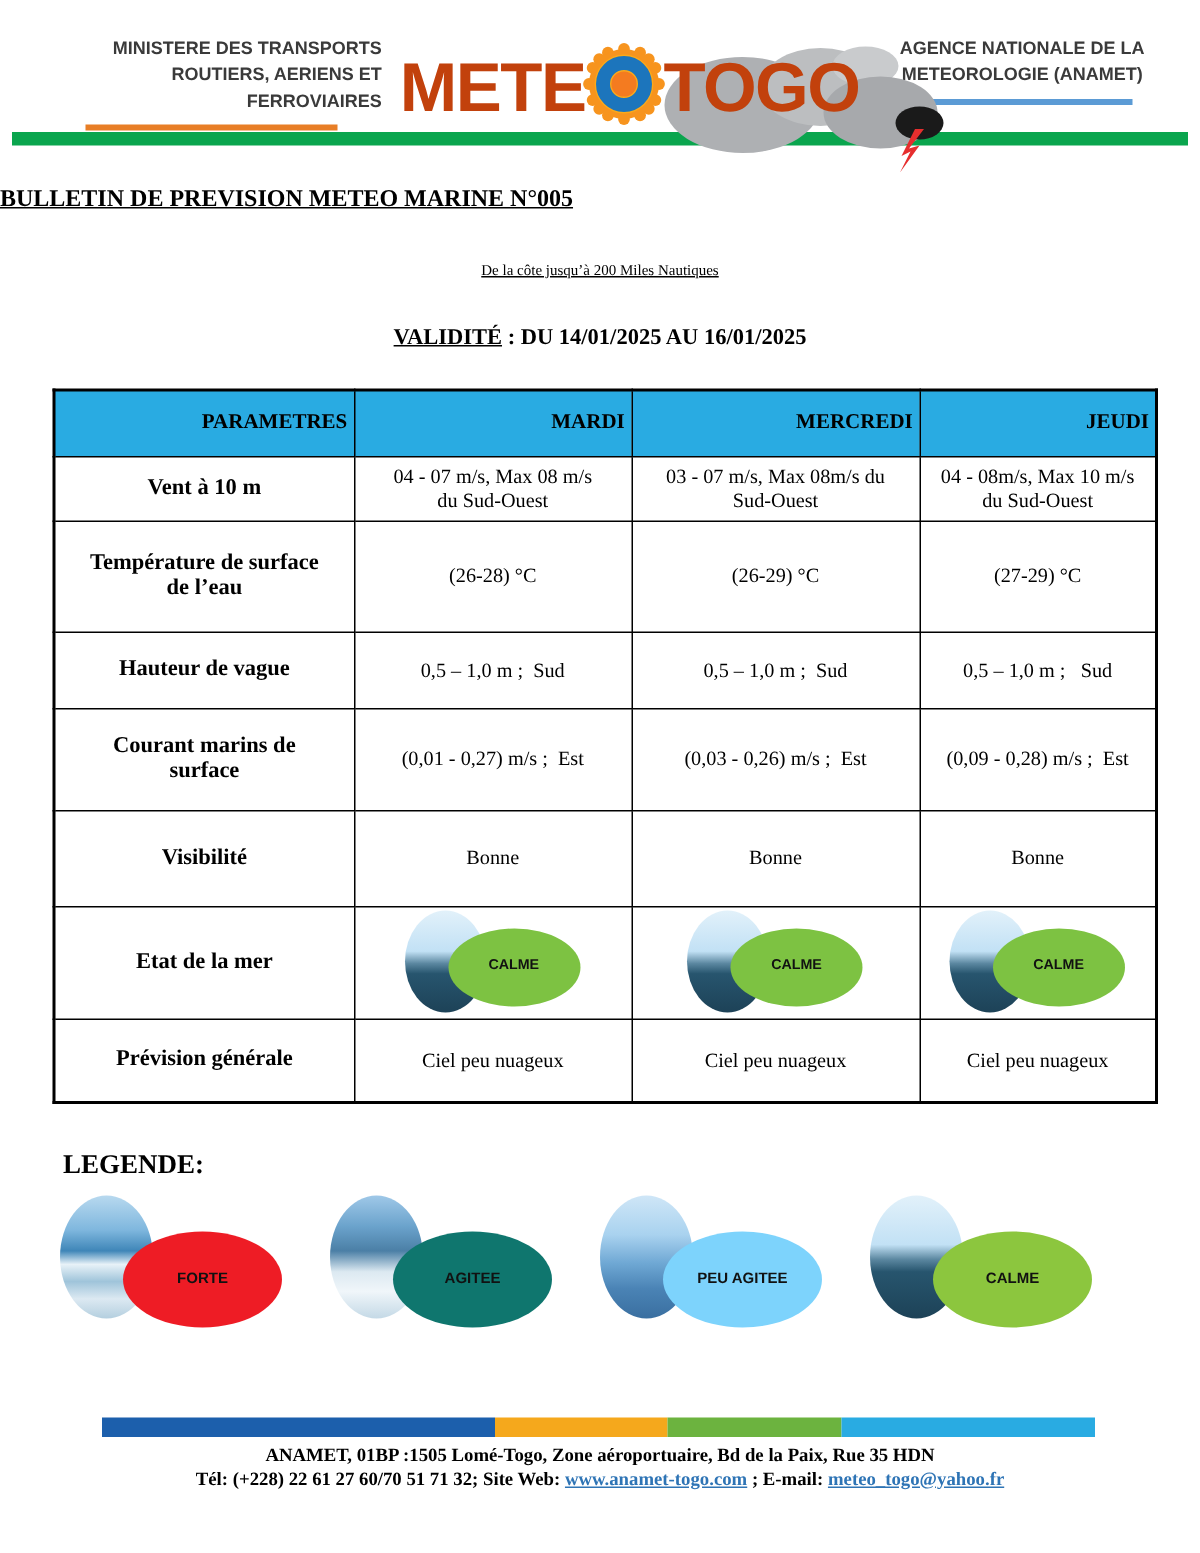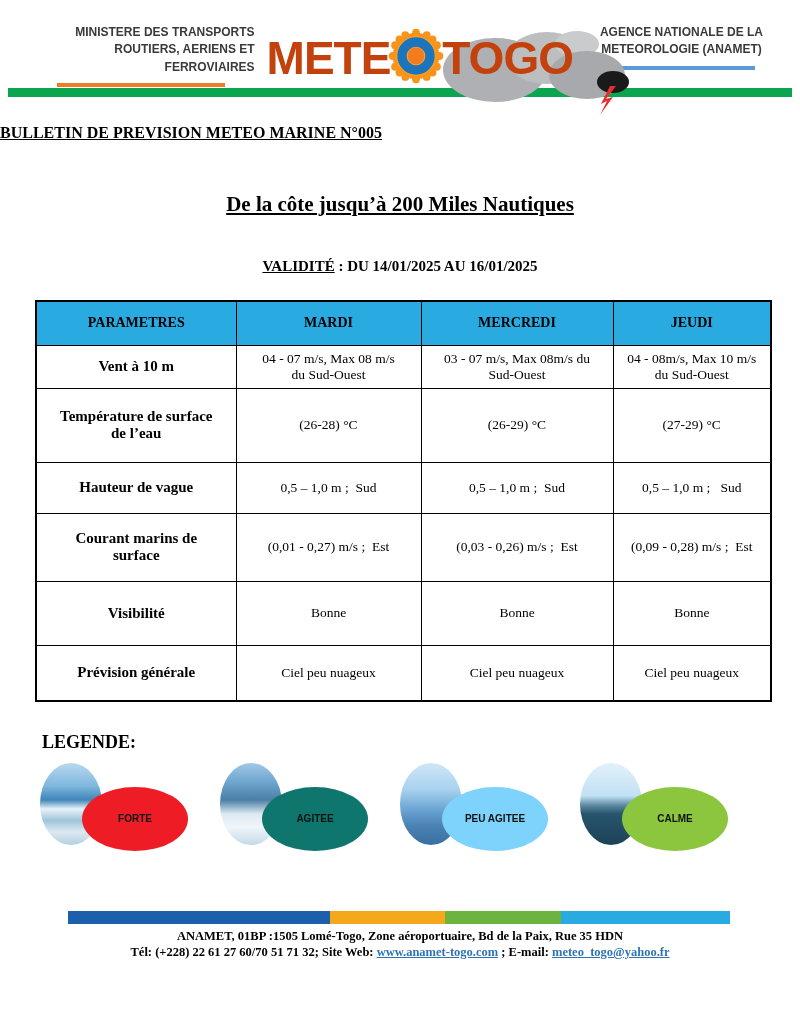--- a/index.html
+++ b/index.html
@@ -18,30 +18,30 @@
   .bar-blue   { width: 148px; background: #5B9BD5; }
   
   .logo { display: flex; align-items: center; margin-left: 12px; margin-top: 2px; position: relative; height: 80px; }
   .logo-word { font-family: "Liberation Sans", sans-serif; font-weight: bold; font-size: 46px; letter-spacing: -1px; color: #c2410c; position: relative; z-index: 2; }
   .sun-wrap { position: relative; z-index: 2; margin: 0 -2px; }
   .cloud-svg { position: absolute; left: 150px; top: 2px; z-index: 1; }
   
   .green-bar { height: 9px; background: #0AA54E; margin: 0 8px; }
   
   .title-main { margin-top: 27px; font-size: 16px; font-weight: bold; text-decoration: underline; }
-  .title-sub  { text-align: center; margin-top: 50px; font-size: 21px; font-weight: bold; text-decoration: underline; }
-  .title-val  { text-align: center; margin-top: 41px; font-size: 15px; font-weight: bold; }
+  .title-sub  { text-align: center; margin-top: 33px; font-size: 10px; font-weight: normal; text-decoration: underline; }
+  .title-val  { text-align: center; margin-top: 31px; font-size: 15px; font-weight: bold; }
   .title-val .u { text-decoration: underline; }
   
   table.marine { border-collapse: collapse; margin: 25px 30px 0 35px; width: 735px; table-layout: fixed; }
   table.marine col.c0 { width: 200px; } table.marine col.c1 { width: 185px; }
   table.marine col.c2 { width: 192px; } table.marine col.c3 { width: 158px; }
   table.marine th, table.marine td { border: 1px solid #000; text-align: center; vertical-align: middle; padding: 2px 4px; }
   table.marine { border: 2px solid #000; }
-  table.marine th { background: #29ABE2; height: 44px; font-size: 14px; font-weight: bold; }
+  table.marine th { background: #29ABE2; height: 44px; font-size: 14px; font-weight: bold; text-align: right; }
   td.param { font-weight: bold; font-size: 15px; white-space: pre-wrap; }
   td.val { font-size: 13.5px; white-space: pre-wrap; }
   tr.r-vent td { height: 43px; } tr.r-temp td { height: 74px; }
   tr.r-vague td { height: 51px; } tr.r-courant td { height: 68px; }
   tr.r-visib td { height: 64px; } tr.r-etat td { height: 75px; }
   tr.r-prev td { height: 56px; }
   
   .sea-badge { position: relative; width: 118px; height: 70px; margin: 0 auto; }
   .sea-photo { position: absolute; border-radius: 50%; }
   .sea-badge .sea-photo { left: 0; top: 0; width: 54px; height: 68px; }
@@ -170,20 +170,41 @@
     <td class="val">(0,01 - 0,27) m/s ;  Est</td>
     <td class="val">(0,03 - 0,26) m/s ;  Est</td>
     <td class="val">(0,09 - 0,28) m/s ;  Est</td>
   </tr>
   <tr class="r-visib">
     <td class="param">Visibilité</td>
     <td class="val">Bonne</td>
     <td class="val">Bonne</td>
     <td class="val">Bonne</td>
   </tr>
+  <tr class="r-etat">
+    <td class="param">Etat de la mer</td>
+    <td>
+      <div class="sea-badge">
+        <div class="sea-photo sea-d"></div>
+        <div class="badge-oval" style="background-color: rgb(125, 194, 66);">CALME</div>
+      </div>
+    </td>
+    <td>
+      <div class="sea-badge">
+        <div class="sea-photo sea-d"></div>
+        <div class="badge-oval" style="background-color: rgb(125, 194, 66);">CALME</div>
+      </div>
+    </td>
+    <td>
+      <div class="sea-badge">
+        <div class="sea-photo sea-d"></div>
+        <div class="badge-oval" style="background-color: rgb(125, 194, 66);">CALME</div>
+      </div>
+    </td>
+  </tr>
   <tr class="r-prev">
     <td class="param">Prévision générale</td>
     <td class="val">Ciel peu nuageux</td>
     <td class="val">Ciel peu nuageux</td>
     <td class="val">Ciel peu nuageux</td>
   </tr>
 </tbody>
   </table>
 
 <div class="legend-title">LEGENDE:</div>

